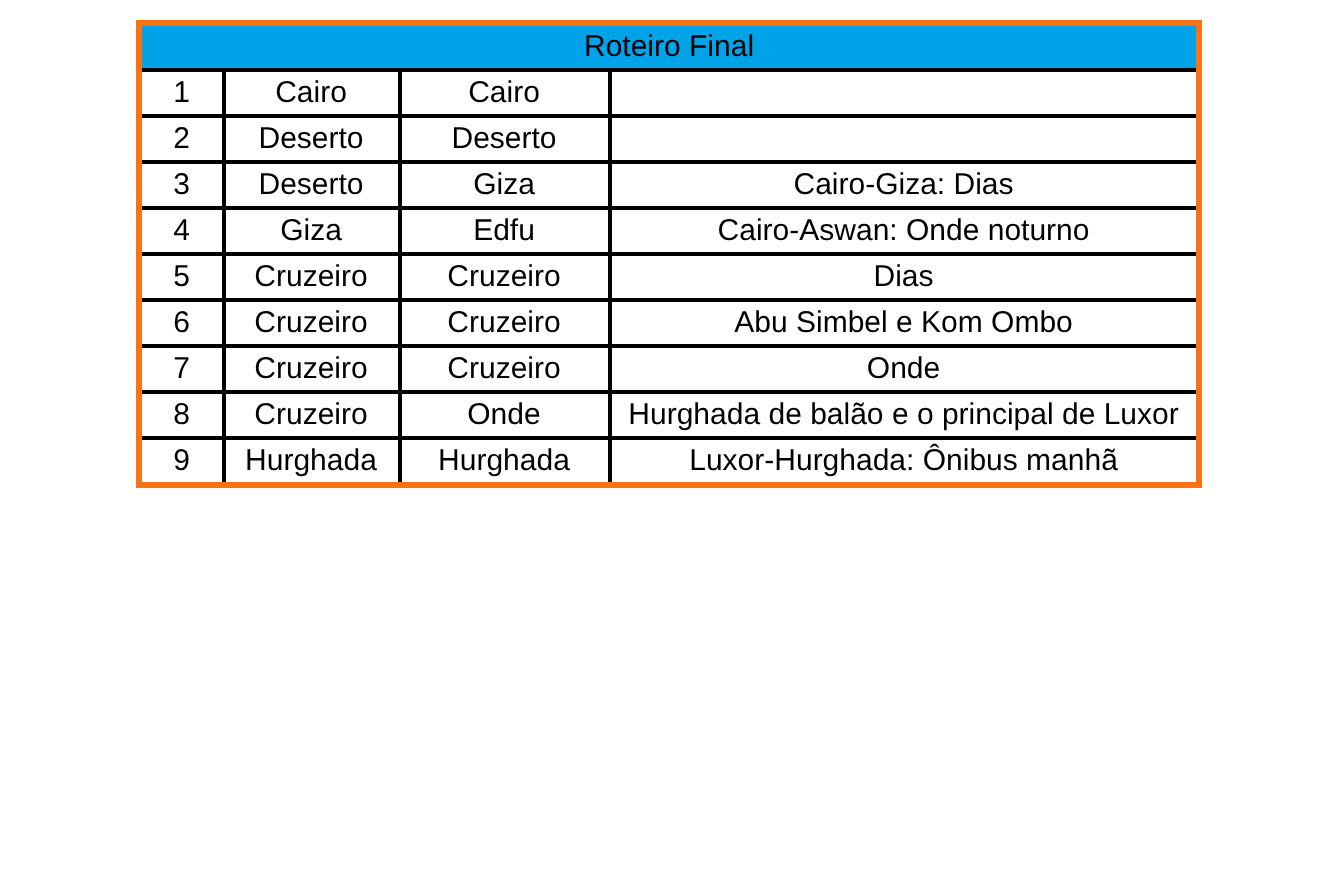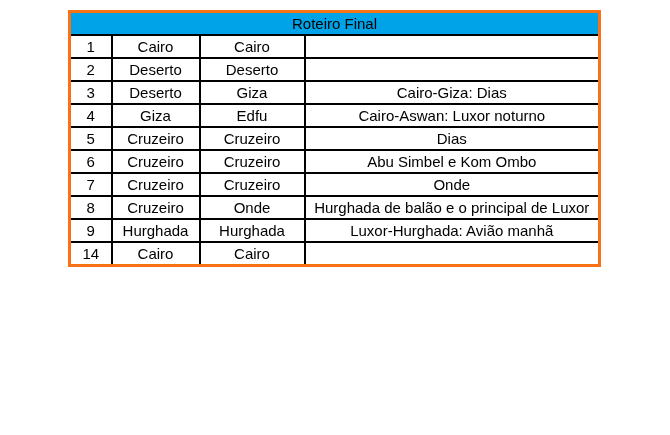--- a/index.html
+++ b/index.html
@@ -80,21 +80,21 @@
         <tr>
           <td>3</td>
           <td>Deserto</td>
           <td>Giza</td>
           <td>Cairo-Giza: Dias</td>
         </tr>
         <tr>
           <td>4</td>
           <td>Giza</td>
           <td>Edfu</td>
-          <td>Cairo-Aswan: Luxor noturno</td>
+          <td>Cairo-Aswan: Onde noturno</td>
         </tr>
         <tr>
           <td>5</td>
           <td>Cruzeiro</td>
           <td>Cruzeiro</td>
           <td>Dias</td>
         </tr>
         <tr>
           <td>6</td>
           <td>Cruzeiro</td>
@@ -110,23 +110,17 @@
         <tr>
           <td>8</td>
           <td>Cruzeiro</td>
           <td>Onde</td>
           <td>Hurghada de balão e o principal de Luxor</td>
         </tr>
         <tr>
           <td>9</td>
           <td>Hurghada</td>
           <td>Hurghada</td>
-          <td>Luxor-Hurghada: Avião manhã</td>
-        </tr>
-        <tr>
-          <td>14</td>
-          <td>Cairo</td>
-          <td>Cairo</td>
-          <td></td>
+          <td>Luxor-Hurghada: Ônibus manhã</td>
         </tr>
       </tbody>
   </table>
 </div>
 
 </body></html>

